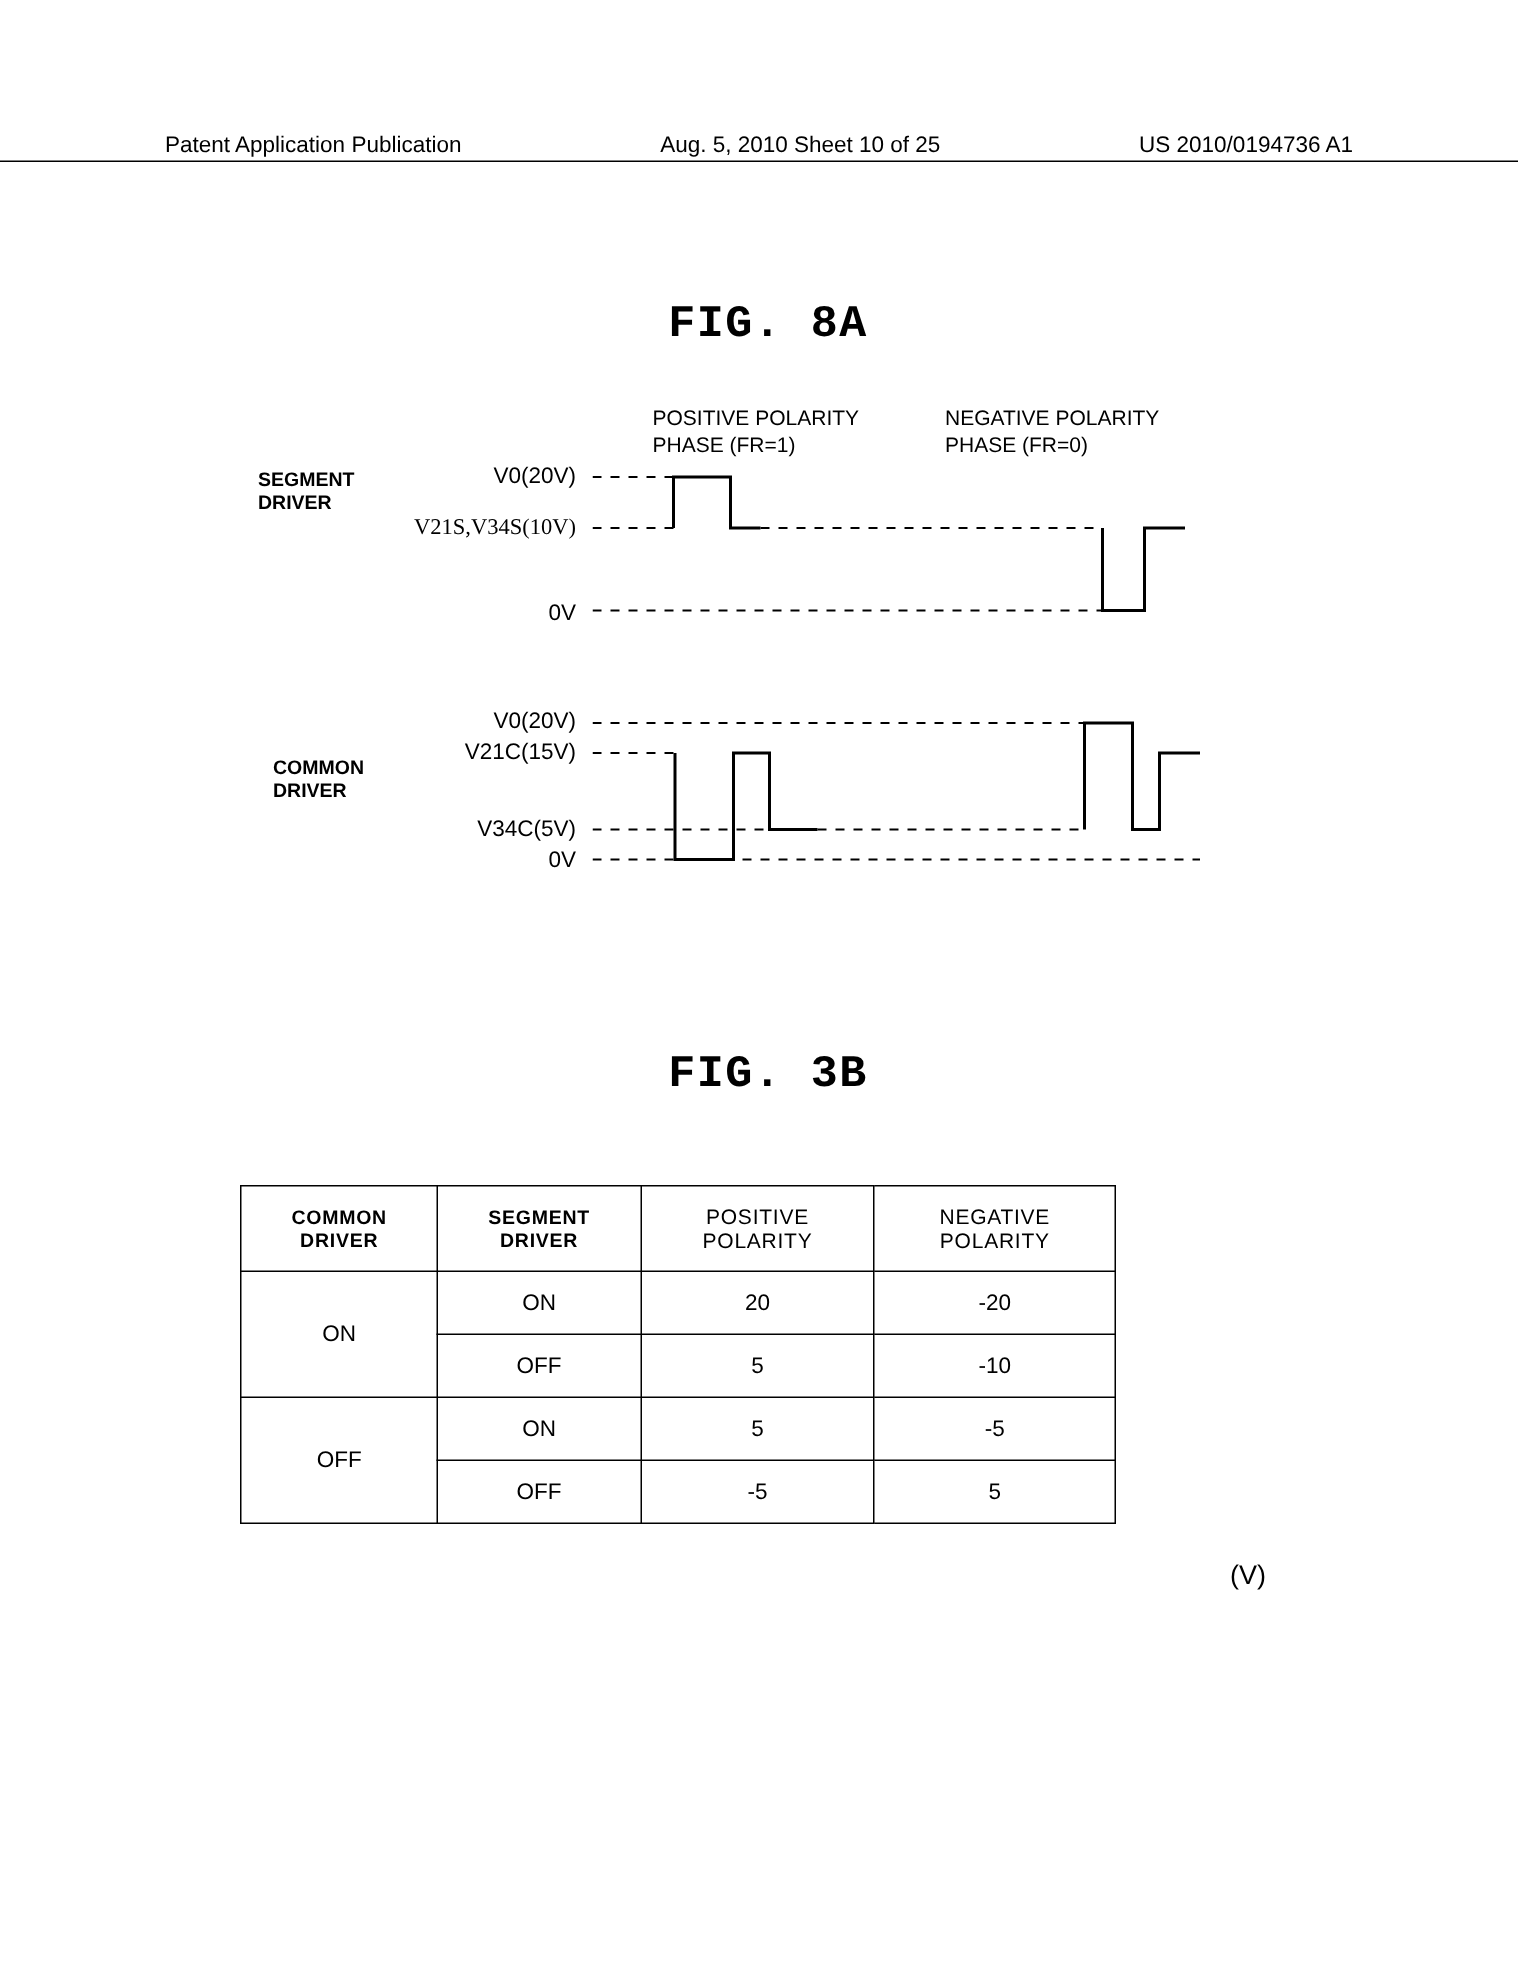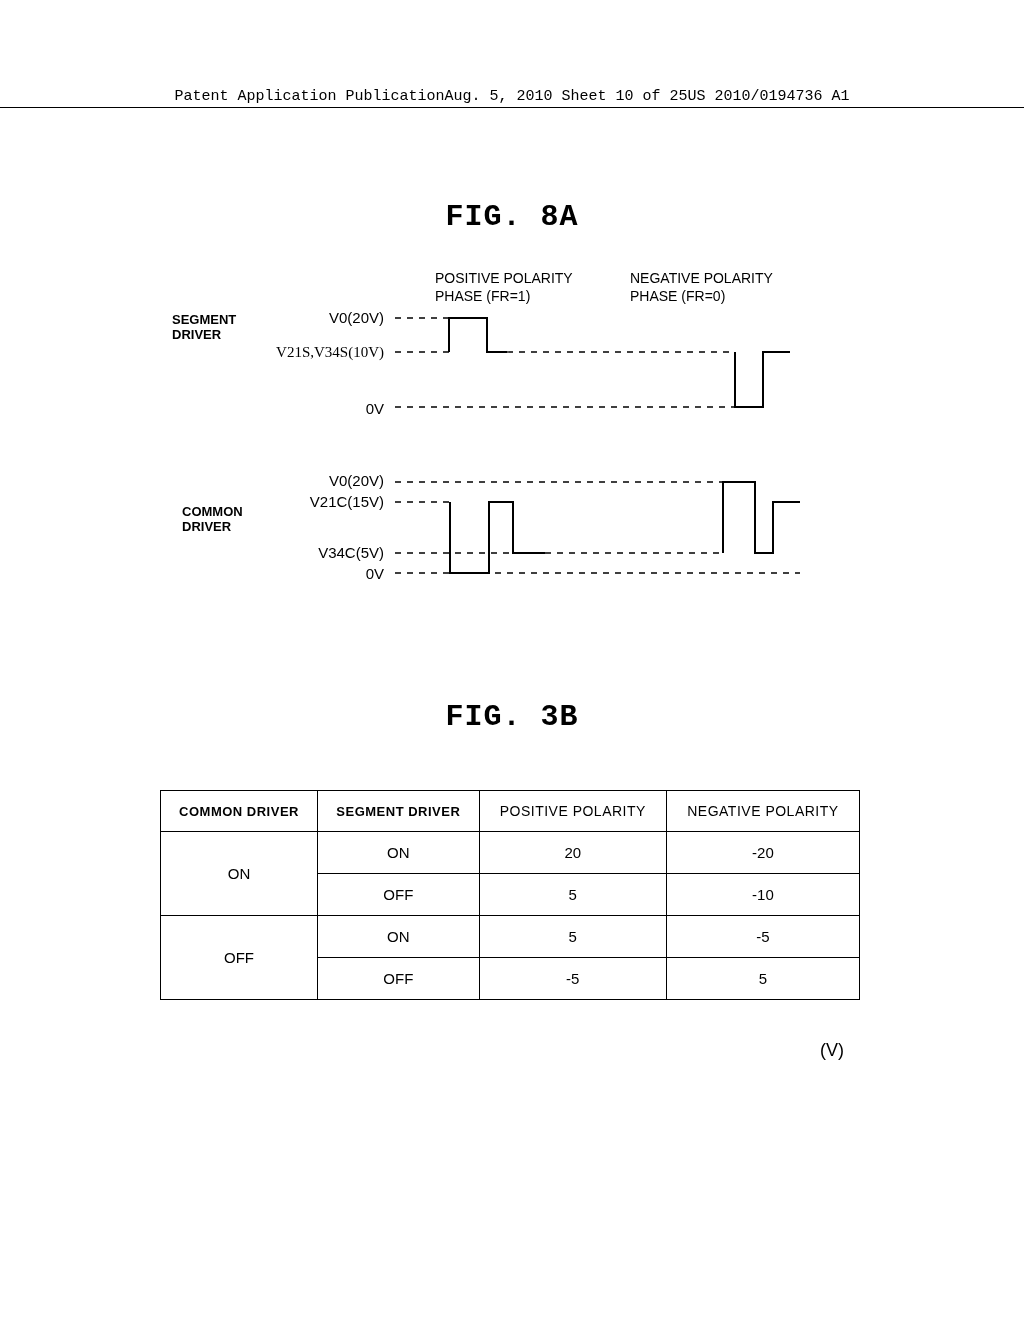--- a/index.html
+++ b/index.html
@@ -10,28 +10,27 @@
     height: 1320px;
     background: #fff;
     font-family: Arial, Helvetica, sans-serif;
     color: #000;
     position: relative;
   }
   .header {
     position: absolute;
     top: 88px;
     left: 0;
-    right: 0;
+    right: 12px;
     padding: 0 110px 2px 110px;
     border-bottom: 1.5px solid #000;
     display: flex;
-    justify-content: center;
+    justify-content: space-between;
     align-items: baseline;
     font-size: 15px;
-    font-family: Liberation Mono, monospace;
   }
   .fig-title {
     position: absolute;
     left: 0; right: 0;
     text-align: center;
     font-size: 30px;
     font-weight: bold;
     letter-spacing: 1px;
     font-family: "Courier New", monospace;
   }
@@ -81,21 +80,21 @@
   #com-wave { top: 478px; height: 100px; }
 
   svg.wave { width: 100%; height: 100%; }
   svg.wave line.dash { stroke: #000; stroke-width: 1.3; stroke-dasharray: 6 6; }
   svg.wave path.trace { stroke: #000; stroke-width: 2; fill: none; }
 
   .table-wrap {
     position: absolute;
     top: 790px;
     left: 160px;
-    width: 700px;
+    width: 584px;
   }
   table.vtab {
     border-collapse: collapse;
     width: 100%;
     font-size: 15px;
   }
   table.vtab th, table.vtab td {
     border: 1.3px solid #000;
     text-align: center;
     padding: 12px 8px;

